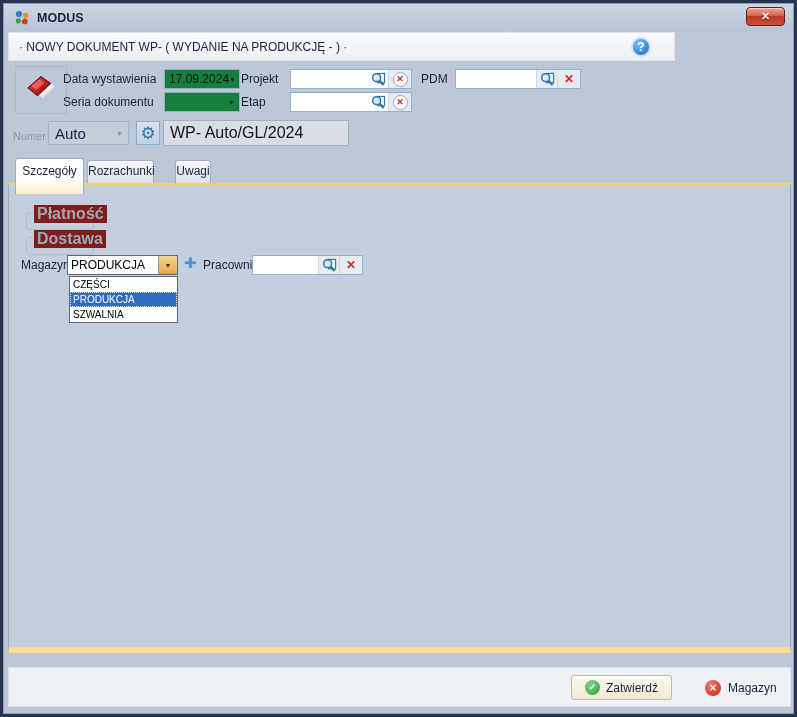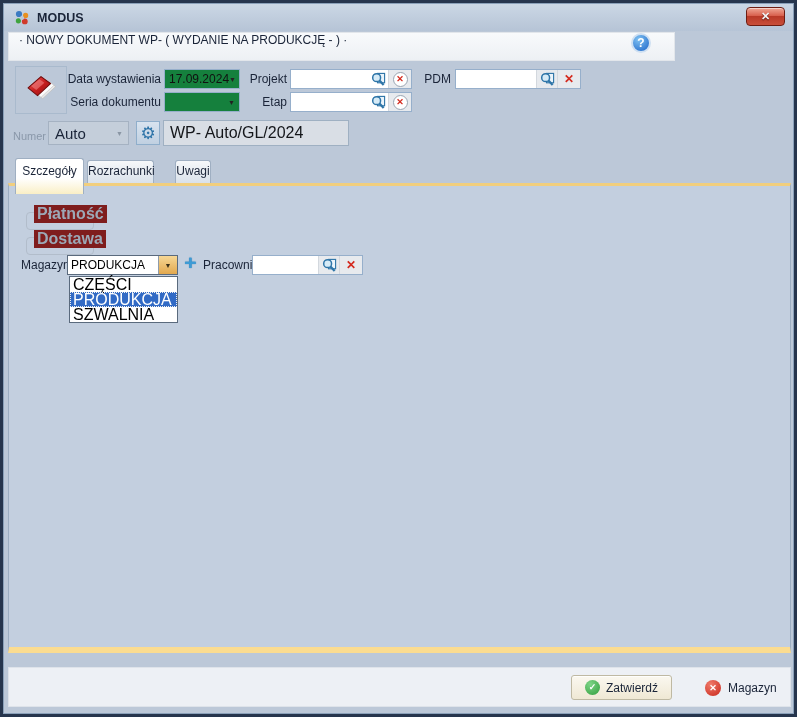--- a/index.html
+++ b/index.html
@@ -26,36 +26,36 @@
     border:1px solid #6E1D12;border-radius:4px;
     color:#F2F3F5;font-weight:bold;font-size:11px;text-align:center;line-height:17px;
     box-shadow:inset 0 1px 0 rgba(255,255,255,.5);cursor:default;
     text-shadow:0 1px 1px #5A170E;padding:0;
   }
   
   .header-panel{
     position:absolute;left:5px;top:29px;width:667px;height:29px;
     background:linear-gradient(#F8FAFC,#EDF0F4);
     border:1px solid #E2E6EB;box-sizing:border-box;
-    display:flex;align-items:flex-start;padding:0 10px;
+    display:flex;align-items:center;padding:0 10px;
     font-size:12px;color:#1A2438;
   }
   .help-icon{
     margin-left:auto;margin-right:13px;width:20px;height:20px;border-radius:50%;
     background:radial-gradient(circle at 35% 28%,#7FC1F2,#1B64C8);
     border:2px solid #CFE0F2;box-sizing:border-box;
     color:#fff;font-weight:bold;font-size:12px;line-height:16px;text-align:center;
   }
   
   .book-box{
     position:absolute;left:12px;top:63px;width:50px;height:46px;
     border:1px solid #A9BACD;display:flex;align-items:center;justify-content:center;
   }
   .lbl{position:absolute;font-size:12px;color:#1A2438;height:20px;line-height:20px;}
-  .r{text-align:right;}
+  .r{}
   .combo{
     position:absolute;background:#15803d;border:1px solid #96AFCB;box-sizing:border-box;
     display:flex;align-items:center;font-size:12px;color:#111;padding-left:4px;
   }
   .combo .arr{margin-left:auto;padding-right:4px;font-size:7px;color:#222;}
   .sfield{
     position:absolute;display:flex;align-items:stretch;background:#fff;
     border:1px solid #96AFCB;box-sizing:border-box;
   }
   .sfield input{
@@ -123,21 +123,21 @@
     background:#fff;border:1px solid #5A6A7D;display:flex;align-items:stretch;
     font-size:12px;color:#000;
   }
   .mg-combo .val{flex:1;line-height:18px;padding-left:3px;}
   .mg-arrow{
     width:18px;background:linear-gradient(#F6D795,#E2A84E);border-left:1px solid #8E9BAB;
     display:flex;align-items:center;justify-content:center;font-size:7px;color:#3A2F17;
   }
   .dd-list{
     position:absolute;left:60px;top:90px;width:109px;box-sizing:border-box;
-    background:#fff;border:1px solid #5A6A7D;z-index:6;font-size:16px;
+    background:#fff;border:1px solid #5A6A7D;z-index:6;font-size:10px;
   }
   .dd-item{height:15px;line-height:15px;padding-left:3px;color:#000;white-space:nowrap;}
   .dd-item.sel{background:#316AC5;color:#fff;outline:1px dotted #EFEFEF;outline-offset:-1px;}
   .plus-icon{
     position:absolute;left:174px;top:70px;width:15px;height:15px;
     color:#3D9BD5;font-size:21px;font-weight:bold;line-height:13px;text-align:center;
     text-shadow:0 0 1px #1E6FA8;
   }
   
   .footer{

